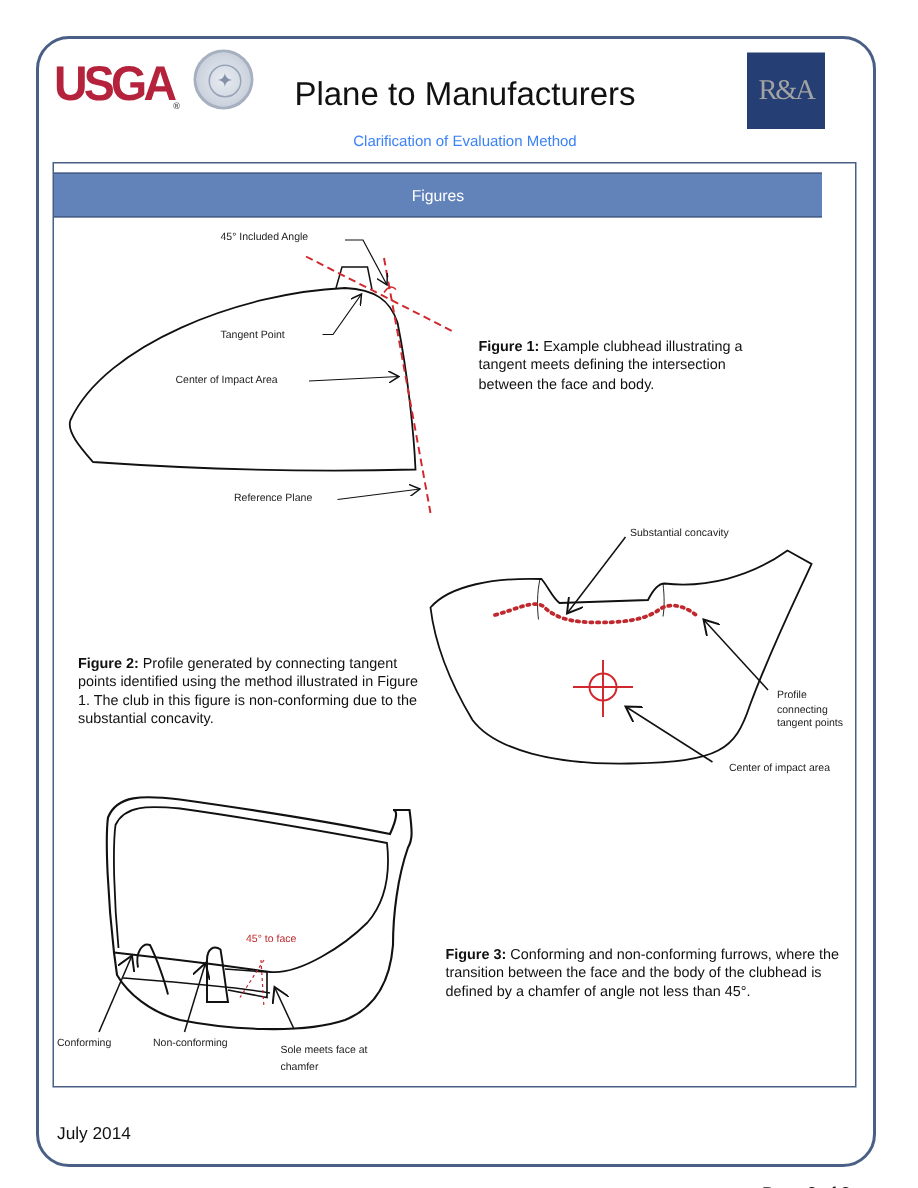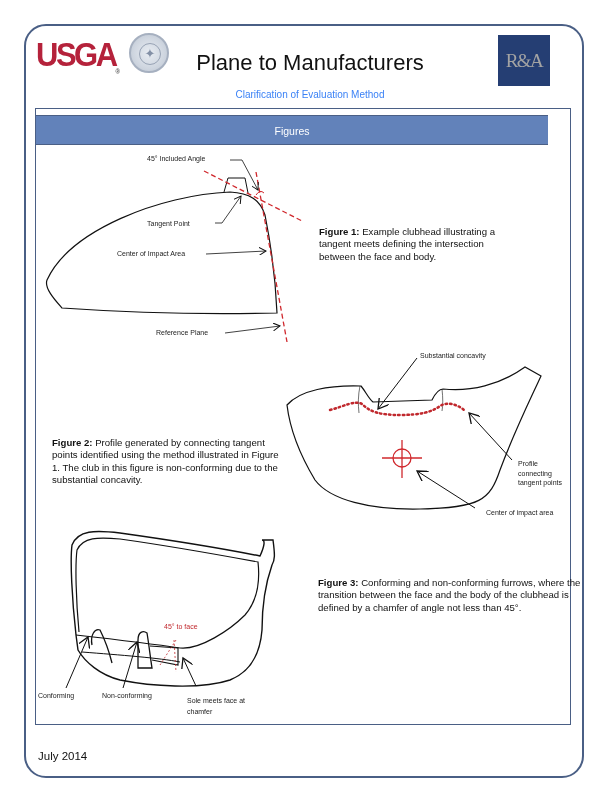--- a/index.html
+++ b/index.html
@@ -105,16 +105,16 @@
 </div>
 <div class="label" style="left:486px;top:509px;">Center of impact area</div>
 
 <div class="label label-red" style="left:164px;top:623px;">45° to face</div>
 <div class="label" style="left:38px;top:692px;">Conforming</div>
 <div class="label" style="left:102px;top:692px;">Non-conforming</div>
 <div class="label" style="left:187px;top:695px;line-height:11px;">
   <div>Sole meets face at</div>
   <div>chamfer</div>
 </div>
-<div class="caption" style="left:297px;top:577px;width:280px;margin-left:21px;"><b>Figure 3:</b><span> Conforming and non-conforming furrows, where the transition between the face and the body of the clubhead is defined by a chamfer of angle not less than 45°.</span></div>
+<div class="caption" style="left:297px;top:631px;width:280px;"><b>Figure 3:</b><span> Conforming and non-conforming furrows, where the transition between the face and the body of the clubhead is defined by a chamfer of angle not less than 45°.</span></div>
 
 <div class="footer" style="left:38px;">July 2014</div>
 <div class="footer" style="left:508px;margin-top:40px;">Page 2 of 2</div>
 
 </body></html>

